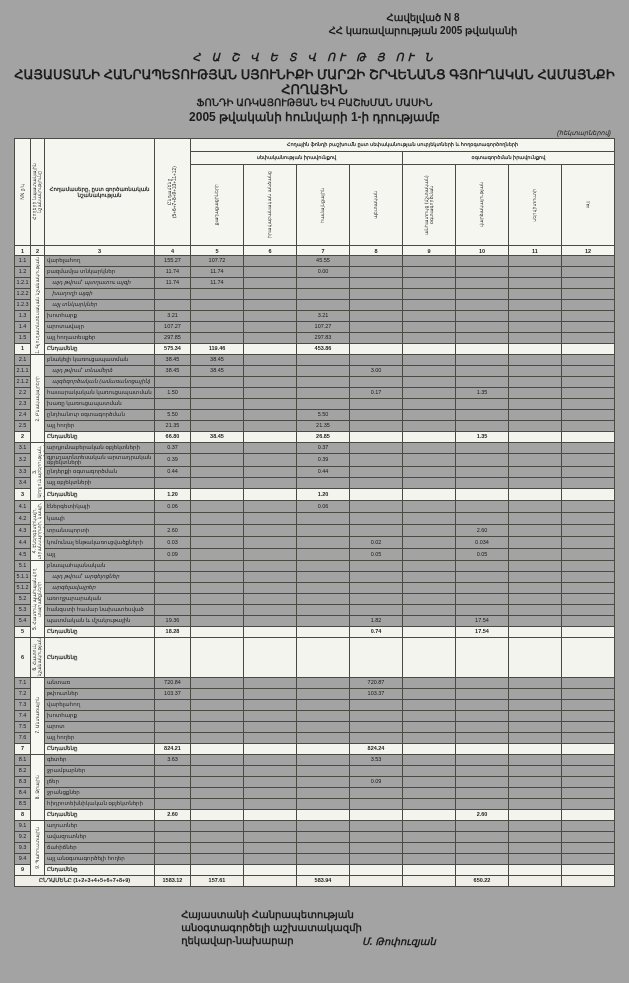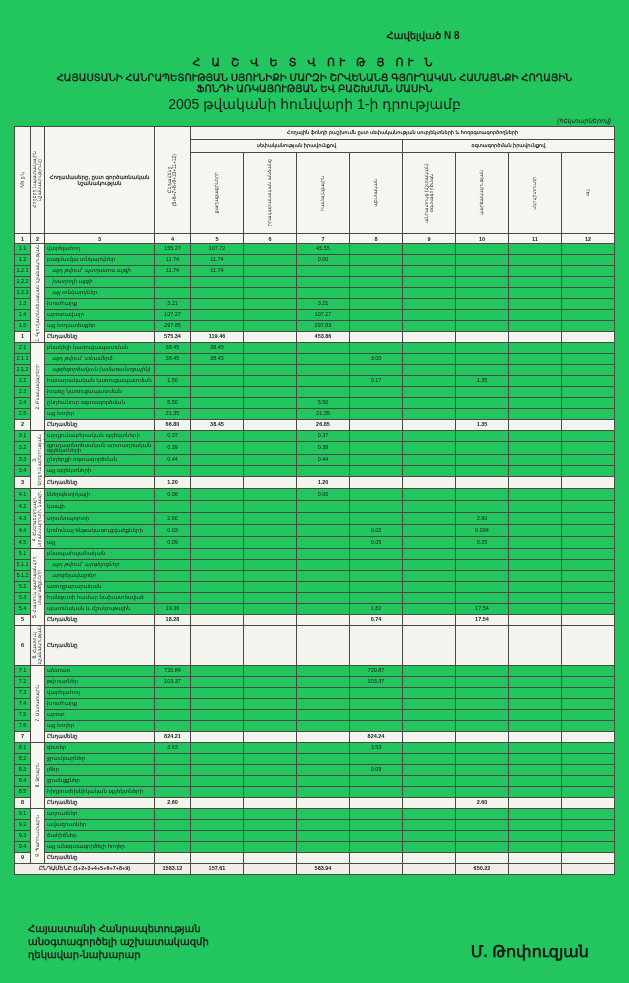--- a/index.html
+++ b/index.html
@@ -1,41 +1,41 @@
 <!DOCTYPE html>
 <html><head>
 <meta charset="utf-8">
 <style>
   html,body { margin:0; padding:0; background:#777; }
   .page {
     position:relative;
     width:629px; height:983px;
     margin:0 auto;
-    background:#22c55e;
+    background:#a3a3a3;
     font-family:"Liberation Sans", sans-serif;
     color:#1c1c1c;
     box-sizing:border-box;
-    padding:25px 14px;
+    padding:7px 14px;
     overflow:hidden;
   }
   
   .appendix {
     width:272px;
     margin:4px 56px 0 auto;
     text-align:center;
     font-weight:bold;
     font-size:10px;
     line-height:1.3;
   }
   
   .title { text-align:center; margin-top:14px; font-weight:bold; }
-  .title .t0 { font-size:11px; letter-spacing:4px; margin-bottom:3px; }
-  .title .t1 { font-size:10px; }
+  .title .t0 { font-size:11px; letter-spacing:4px; margin-bottom:3px;font-style:italic; }
+  .title .t1 { font-size:13px; }
   .title .t2 { font-size:10px; }
-  .title .t3 { font-size:14px; margin-top:2px; font-weight:normal; }
+  .title .t3 { font-size:12px; margin-top:2px; font-weight:bold; }
   .units { text-align:right; font-size:6.5px; font-style:italic; margin:5px 4px 1px 0; }
 
   table.report {
     border-collapse:collapse;
     width:100%;
     table-layout:fixed;
   }
   .report th, .report td {
     border:1px solid #4a4a44;
     padding:0 1px;
@@ -67,35 +67,36 @@
   td.name { text-align:left; padding-left:2px; }
   td.name.ind { padding-left:7px; font-style:italic; }
   td.num { text-align:center; font-family:"Liberation Sans", sans-serif; }
   tr.total-row td { font-weight:bold; background:#f4f4ee; }
   tr.tall td { height:22px; }
   tr.grand td { font-weight:bold; background:#efefe8; }
   td.gtl { text-align:center; font-size:6px; }
 
   .footer {
     position:absolute;
-    left:28px; right:40px; bottom:22px;
+    left:28px; right:40px; bottom:36px;
     display:flex;
-    justify-content:space-between;
+    justify-content:center;
     align-items:flex-end;
   }
   .footer .left { font-size:10px; font-weight:bold; line-height:1.3; }
-  .footer .sig { font-size:16px; font-weight:bold; }
+  .footer .sig { font-size:10px; font-weight:bold;font-style:italic; }
 </style>
 </head>
 <body>
 
 <div class="page">
 
   <div class="appendix">
     <div>Հավելված N 8</div>
+    <div>ՀՀ կառավարության 2005 թվականի</div>
   </div>
 
   <div class="title">
     <div class="t0">Հ Ա Շ Վ Ե Տ Վ ՈՒ Թ Յ ՈՒ Ն</div>
     <div class="t1">ՀԱՅԱՍՏԱՆԻ ՀԱՆՐԱՊԵՏՈՒԹՅԱՆ ՍՅՈՒՆԻՔԻ ՄԱՐԶԻ ՇՐՎԵՆԱՆՑ ԳՅՈՒՂԱԿԱՆ ՀԱՄԱՅՆՔԻ ՀՈՂԱՅԻՆ</div>
     <div class="t2">ՖՈՆԴԻ ԱՌԿԱՅՈՒԹՅԱՆ ԵՎ ԲԱՇԽՄԱՆ ՄԱՍԻՆ</div>
     <div class="t3">2005 թվականի հունվարի 1-ի դրությամբ</div>
   </div>
 
   <div class="units">(հեկտարներով)</div>

